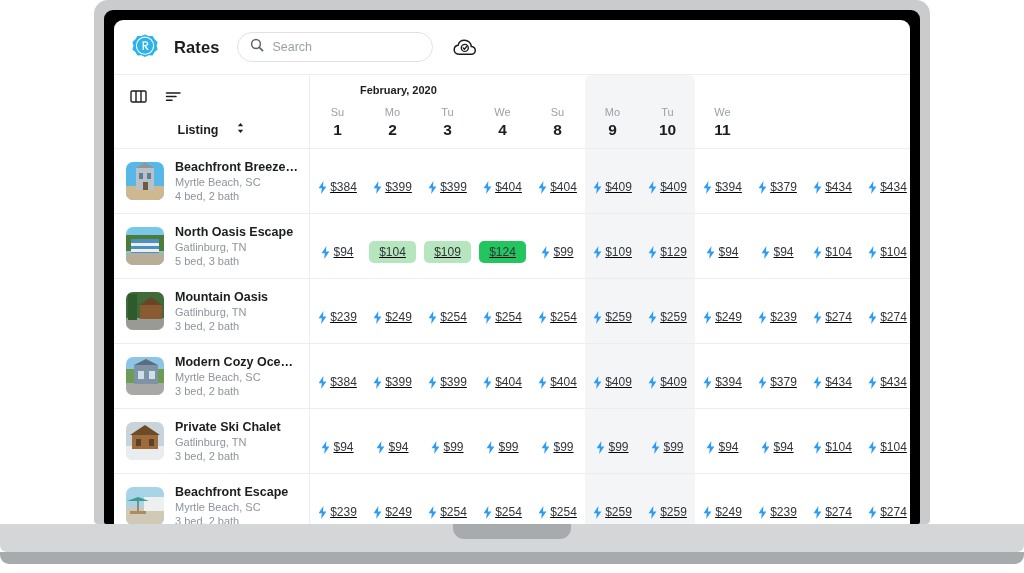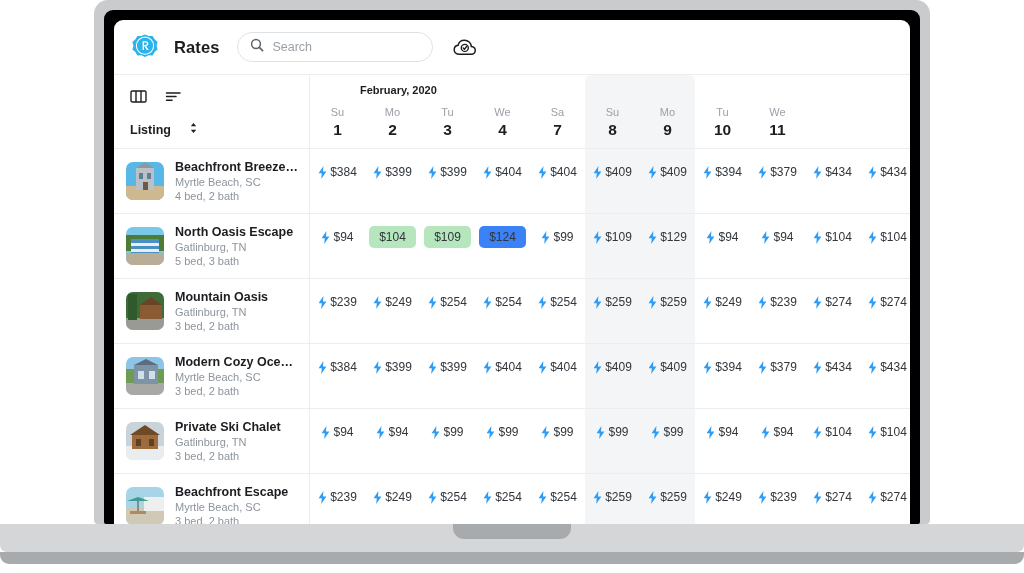--- a/index.html
+++ b/index.html
@@ -109,20 +109,21 @@
     height: 36px;
     display: flex; align-items: center;
     gap: 18px;
     padding: 10px 16px 0 16px;
   }
   .left-sort {
     height: 38px;
     display: flex; align-items: center;
     gap: 18px;
     padding: 0 16px;
+    justify-content: center;
   }
   .left-sort-label {
     font-size: 12.5px;
     color: #1b1d20;
     font-weight: 600;
   }
 
   .right-pane {
     flex: 1 1 auto;
     position: relative;
@@ -168,23 +169,24 @@
   .day-num {
     font-size: 15.5px;
     font-weight: bold;
     color: #1b1d20;
     line-height: 20px;
   }
 
   .price-row {
     display: flex;
     height: 65px;
-    align-items: flex-start;
+    align-items: center;
     border-bottom: 1px solid #ebedef;
     padding-top: 12px;
+    text-decoration: underline;
   }
   .price-cell {
     flex: 0 0 55px;
     display: flex;
     align-items: center;
     justify-content: center;
     gap: 3px;
     height: 22px;
   }
   .price-text {
@@ -193,21 +195,21 @@
     white-space: nowrap;
   }
   .pill {
     display: flex; align-items: center; justify-content: center;
     width: 47px; height: 22px;
     border-radius: 5px;
     font-size: 12px;
     color: #31363b;
   }
   .pill.green { background: #b5e6bd; }
-  .pill.amber { background: #3b82f6; }
+  .pill.amber { background: #22c55e; }
 
   
   .listing-head { height: 74px; border-bottom: 1px solid #ebedef; }
   .listing-row {
     height: 65px;
     display: flex;
     align-items: center;
     gap: 11px;
     padding: 0 10px 0 12px;
     border-bottom: 1px solid #ebedef;
@@ -437,24 +439,20 @@
                   </div>
                   <div class="day-cell">
                     <div class="day-dow">Tu</div>
                     <div class="day-num">3</div>
                   </div>
                   <div class="day-cell">
                     <div class="day-dow">We</div>
                     <div class="day-num">4</div>
                   </div>
                   <div class="day-cell">
-                    <div class="day-dow">Sa</div>
-                    <div class="day-num">7</div>
-                  </div>
-                  <div class="day-cell">
                     <div class="day-dow">Su</div>
                     <div class="day-num">8</div>
                   </div>
                   <div class="day-cell">
                     <div class="day-dow">Mo</div>
                     <div class="day-num">9</div>
                   </div>
                   <div class="day-cell">
                     <div class="day-dow">Tu</div>
                     <div class="day-num">10</div>

